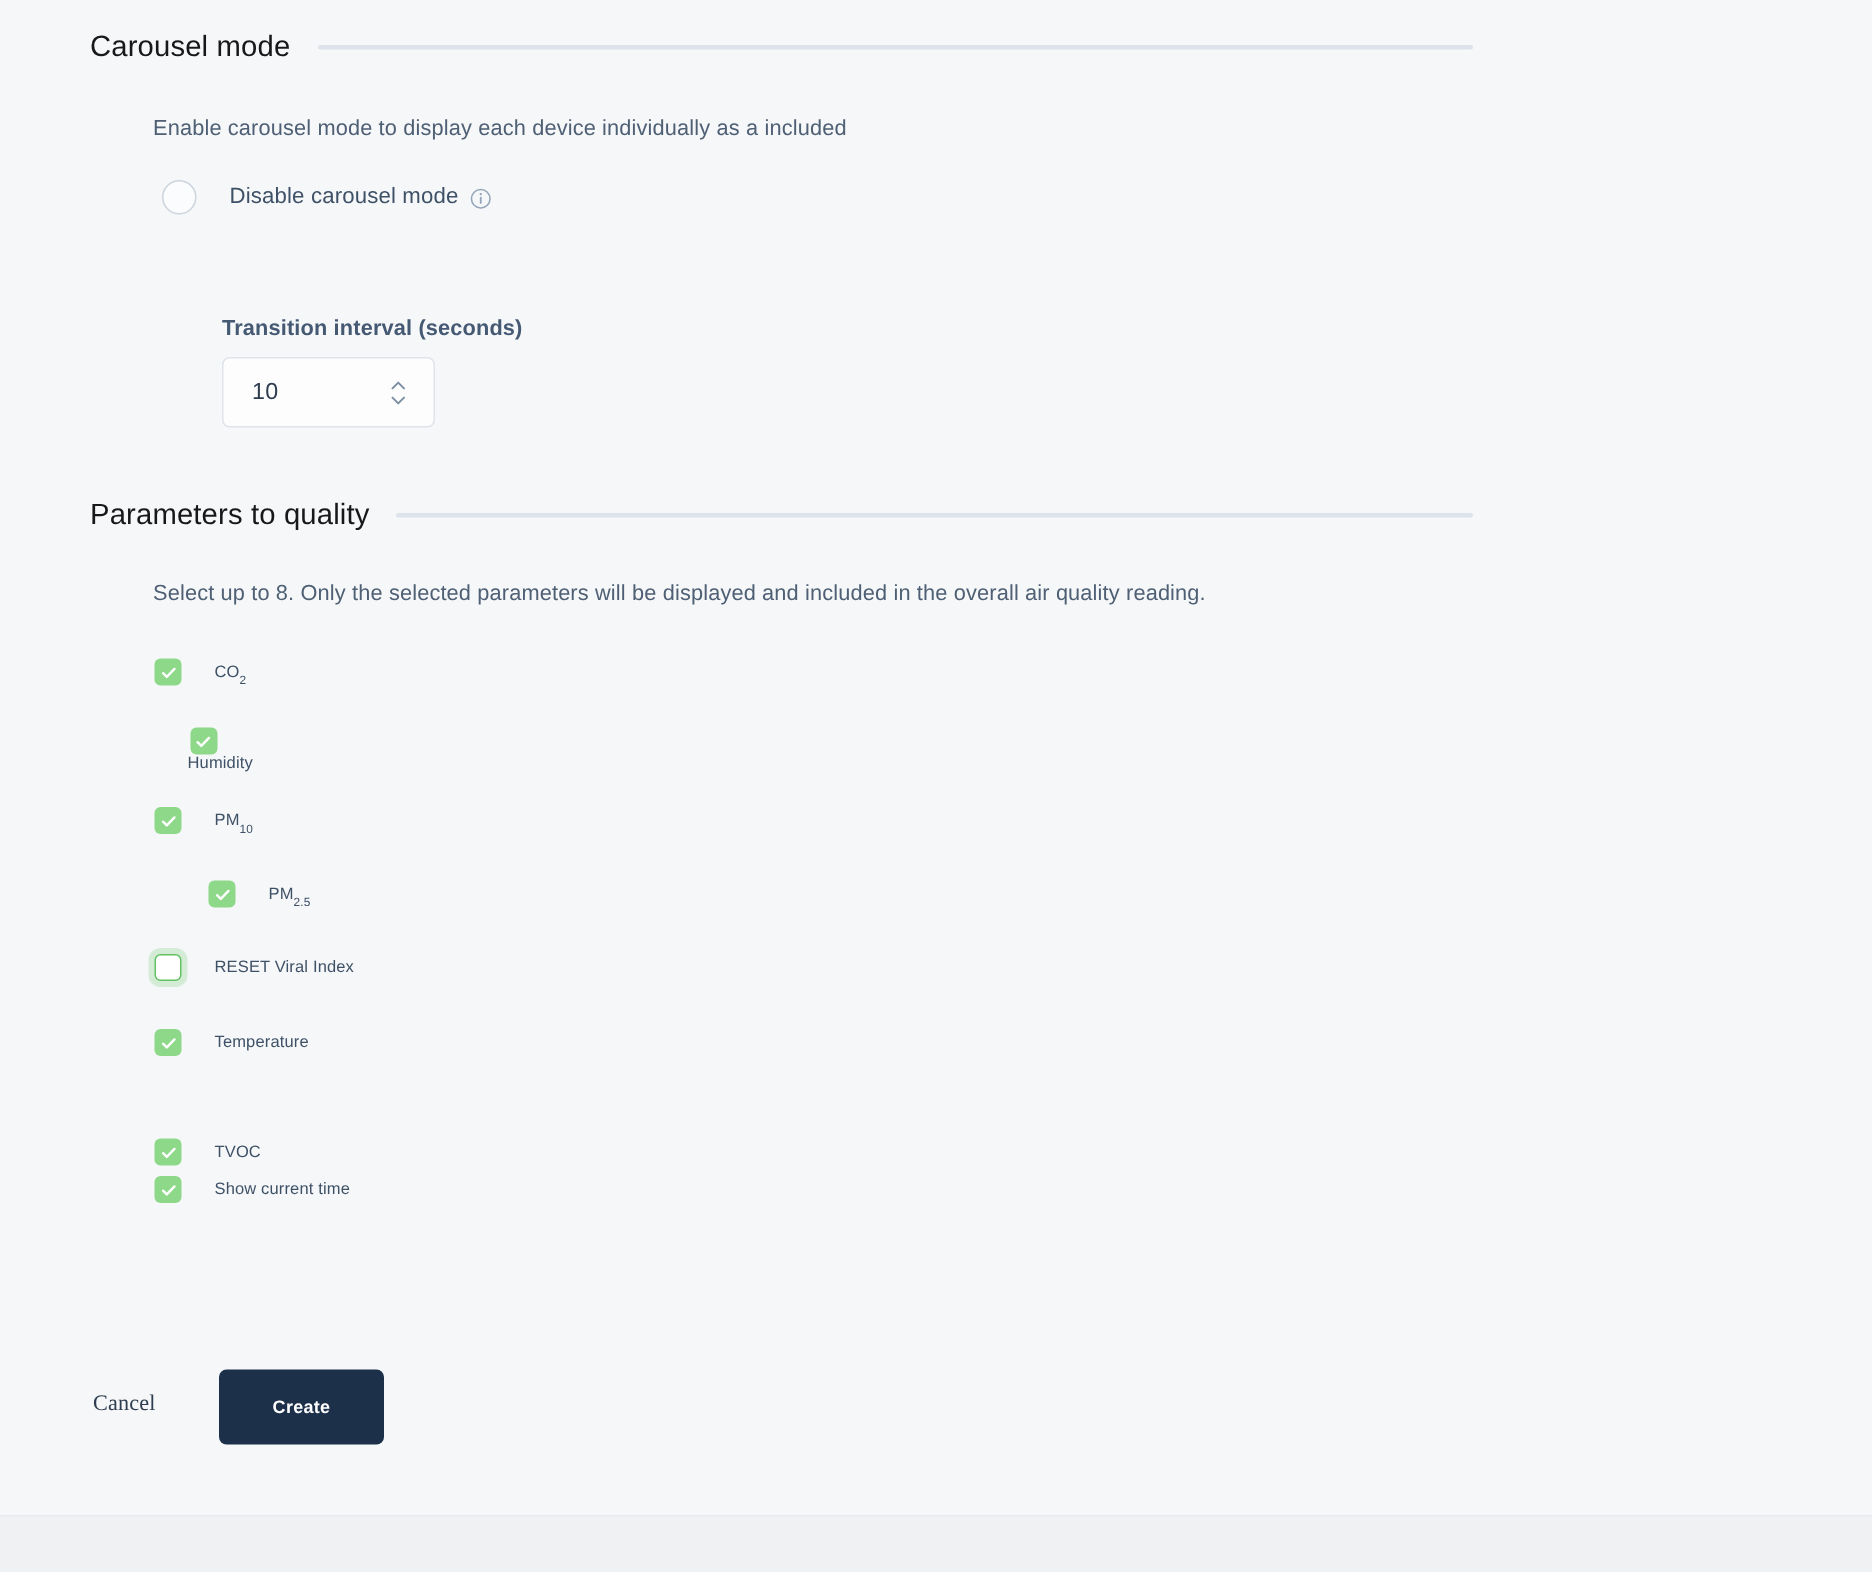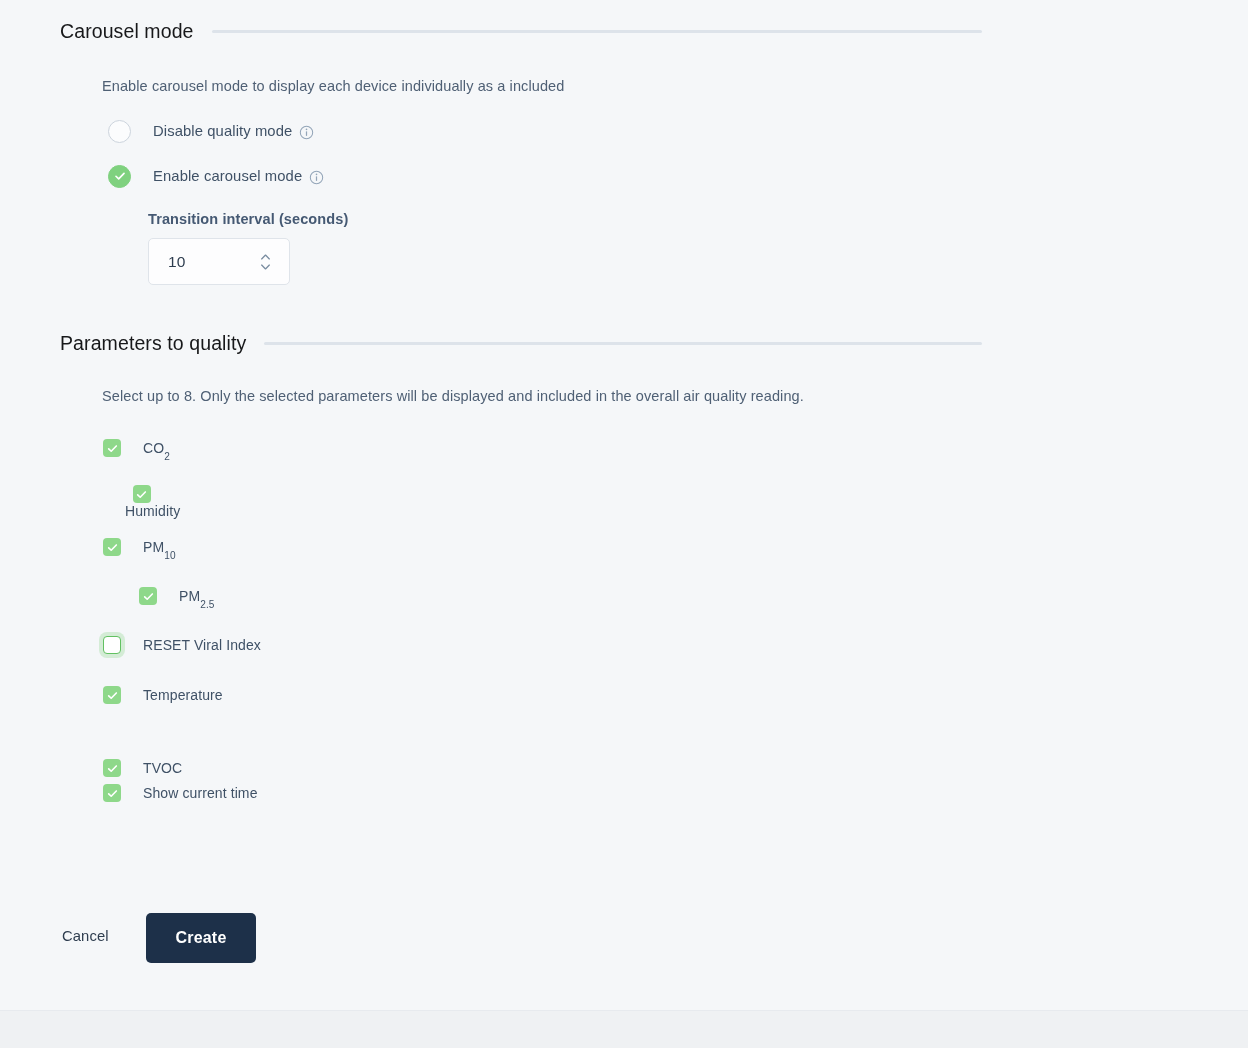--- a/index.html
+++ b/index.html
@@ -179,21 +179,21 @@
   }
   .check-mark.off {
     background: #ffffff;
     border: 1.8px solid #62c162;
   }
   .check-mark.off.focused {
     box-shadow: 0 0 0 4px rgba(126, 209, 126, 0.28);
   }
   .check-label {
     margin-left: 22px;
-    font-size: 14px;
+    font-size: 11px;
     color: #3f5166;
     letter-spacing: 0.1px;
     white-space: nowrap;
   }
   .check-label sub {
     font-size: 0.72em;
     line-height: 0;
     position: relative;
     bottom: -0.28em;
   }
@@ -201,31 +201,31 @@
   
   .btn-cancel {
     position: absolute;
     font-size: 14.8px;
     color: #2e3d4f;
     background: transparent;
     border: none;
     padding: 0;
     letter-spacing: 0.1px;
     cursor: pointer;
-    font-family: Liberation Sans, sans-serif;
+    font-family: Liberation Serif, serif;
   }
   .btn-create {
     position: absolute;
     width: 110px;
     height: 50px;
     background: #1d3049;
     color: #ffffff;
     border: none;
     border-radius: 5px;
-    font-size: 16px;
+    font-size: 12px;
     font-weight: bold;
     letter-spacing: 0.2px;
     cursor: pointer;
     font-family: inherit;
   }
 </style>
 </head>
 <body>
 
 <div class="page">
@@ -233,45 +233,30 @@
 
     <div class="section-header" style="left:60px; top:20px;">
       <span class="section-title">Carousel mode</span>
       <span class="section-rule"></span>
     </div>
 
     <div class="helper-text" style="left:102px; top:78px;">Enable carousel mode to display each device individually as a included</div>
 
     <div class="radio-row" style="left:108px; top:118px;">
       <span class="radio-mark off"></span>
-      <span class="radio-label">Disable quality mode</span>
+      <span class="radio-label">Disable carousel mode</span>
       <span class="info-icon">
         <svg width="15" height="15" viewBox="0 0 16 16" aria-hidden="true">
           <circle cx="8" cy="8" r="6.6" fill="none" stroke="#93a5b8" stroke-width="1.1"></circle>
           <circle cx="8" cy="4.7" r="0.85" fill="#93a5b8"></circle>
           <rect x="7.35" y="6.6" width="1.3" height="5" rx="0.6" fill="#93a5b8"></rect>
         </svg>
       </span>
     </div>
 
-    <div class="radio-row" style="left:108px; top:163px;">
-      <span class="radio-mark on">
-        <svg width="14" height="14" viewBox="0 0 16 16" aria-hidden="true">
-          <path d="M3.4 8.3 L6.5 11.3 L12.6 5.0" fill="none" stroke="#ffffff" stroke-width="1.9" stroke-linecap="round" stroke-linejoin="round"></path>
-        </svg>
-      </span>
-      <span class="radio-label">Enable carousel mode</span>
-      <span class="info-icon">
-        <svg width="15" height="15" viewBox="0 0 16 16" aria-hidden="true">
-          <circle cx="8" cy="8" r="6.6" fill="none" stroke="#93a5b8" stroke-width="1.1"></circle>
-          <circle cx="8" cy="4.7" r="0.85" fill="#93a5b8"></circle>
-          <rect x="7.35" y="6.6" width="1.3" height="5" rx="0.6" fill="#93a5b8"></rect>
-        </svg>
-      </span>
-    </div>
 
     <div class="field-label" style="left:148px; top:211px;">Transition interval (seconds)</div>
     <div class="number-field" style="left:148px; top:238px;">
       <span class="number-value">10</span>
       <span class="spinner">
         <svg width="11" height="7" viewBox="0 0 12 8" aria-hidden="true">
           <path d="M1.6 6.2 L6 1.8 L10.4 6.2" fill="none" stroke="#7a8da1" stroke-width="1.5" stroke-linecap="round" stroke-linejoin="round"></path>
         </svg>
         <svg width="11" height="7" viewBox="0 0 12 8" aria-hidden="true">
           <path d="M1.6 1.8 L6 6.2 L10.4 1.8" fill="none" stroke="#7a8da1" stroke-width="1.5" stroke-linecap="round" stroke-linejoin="round"></path>

